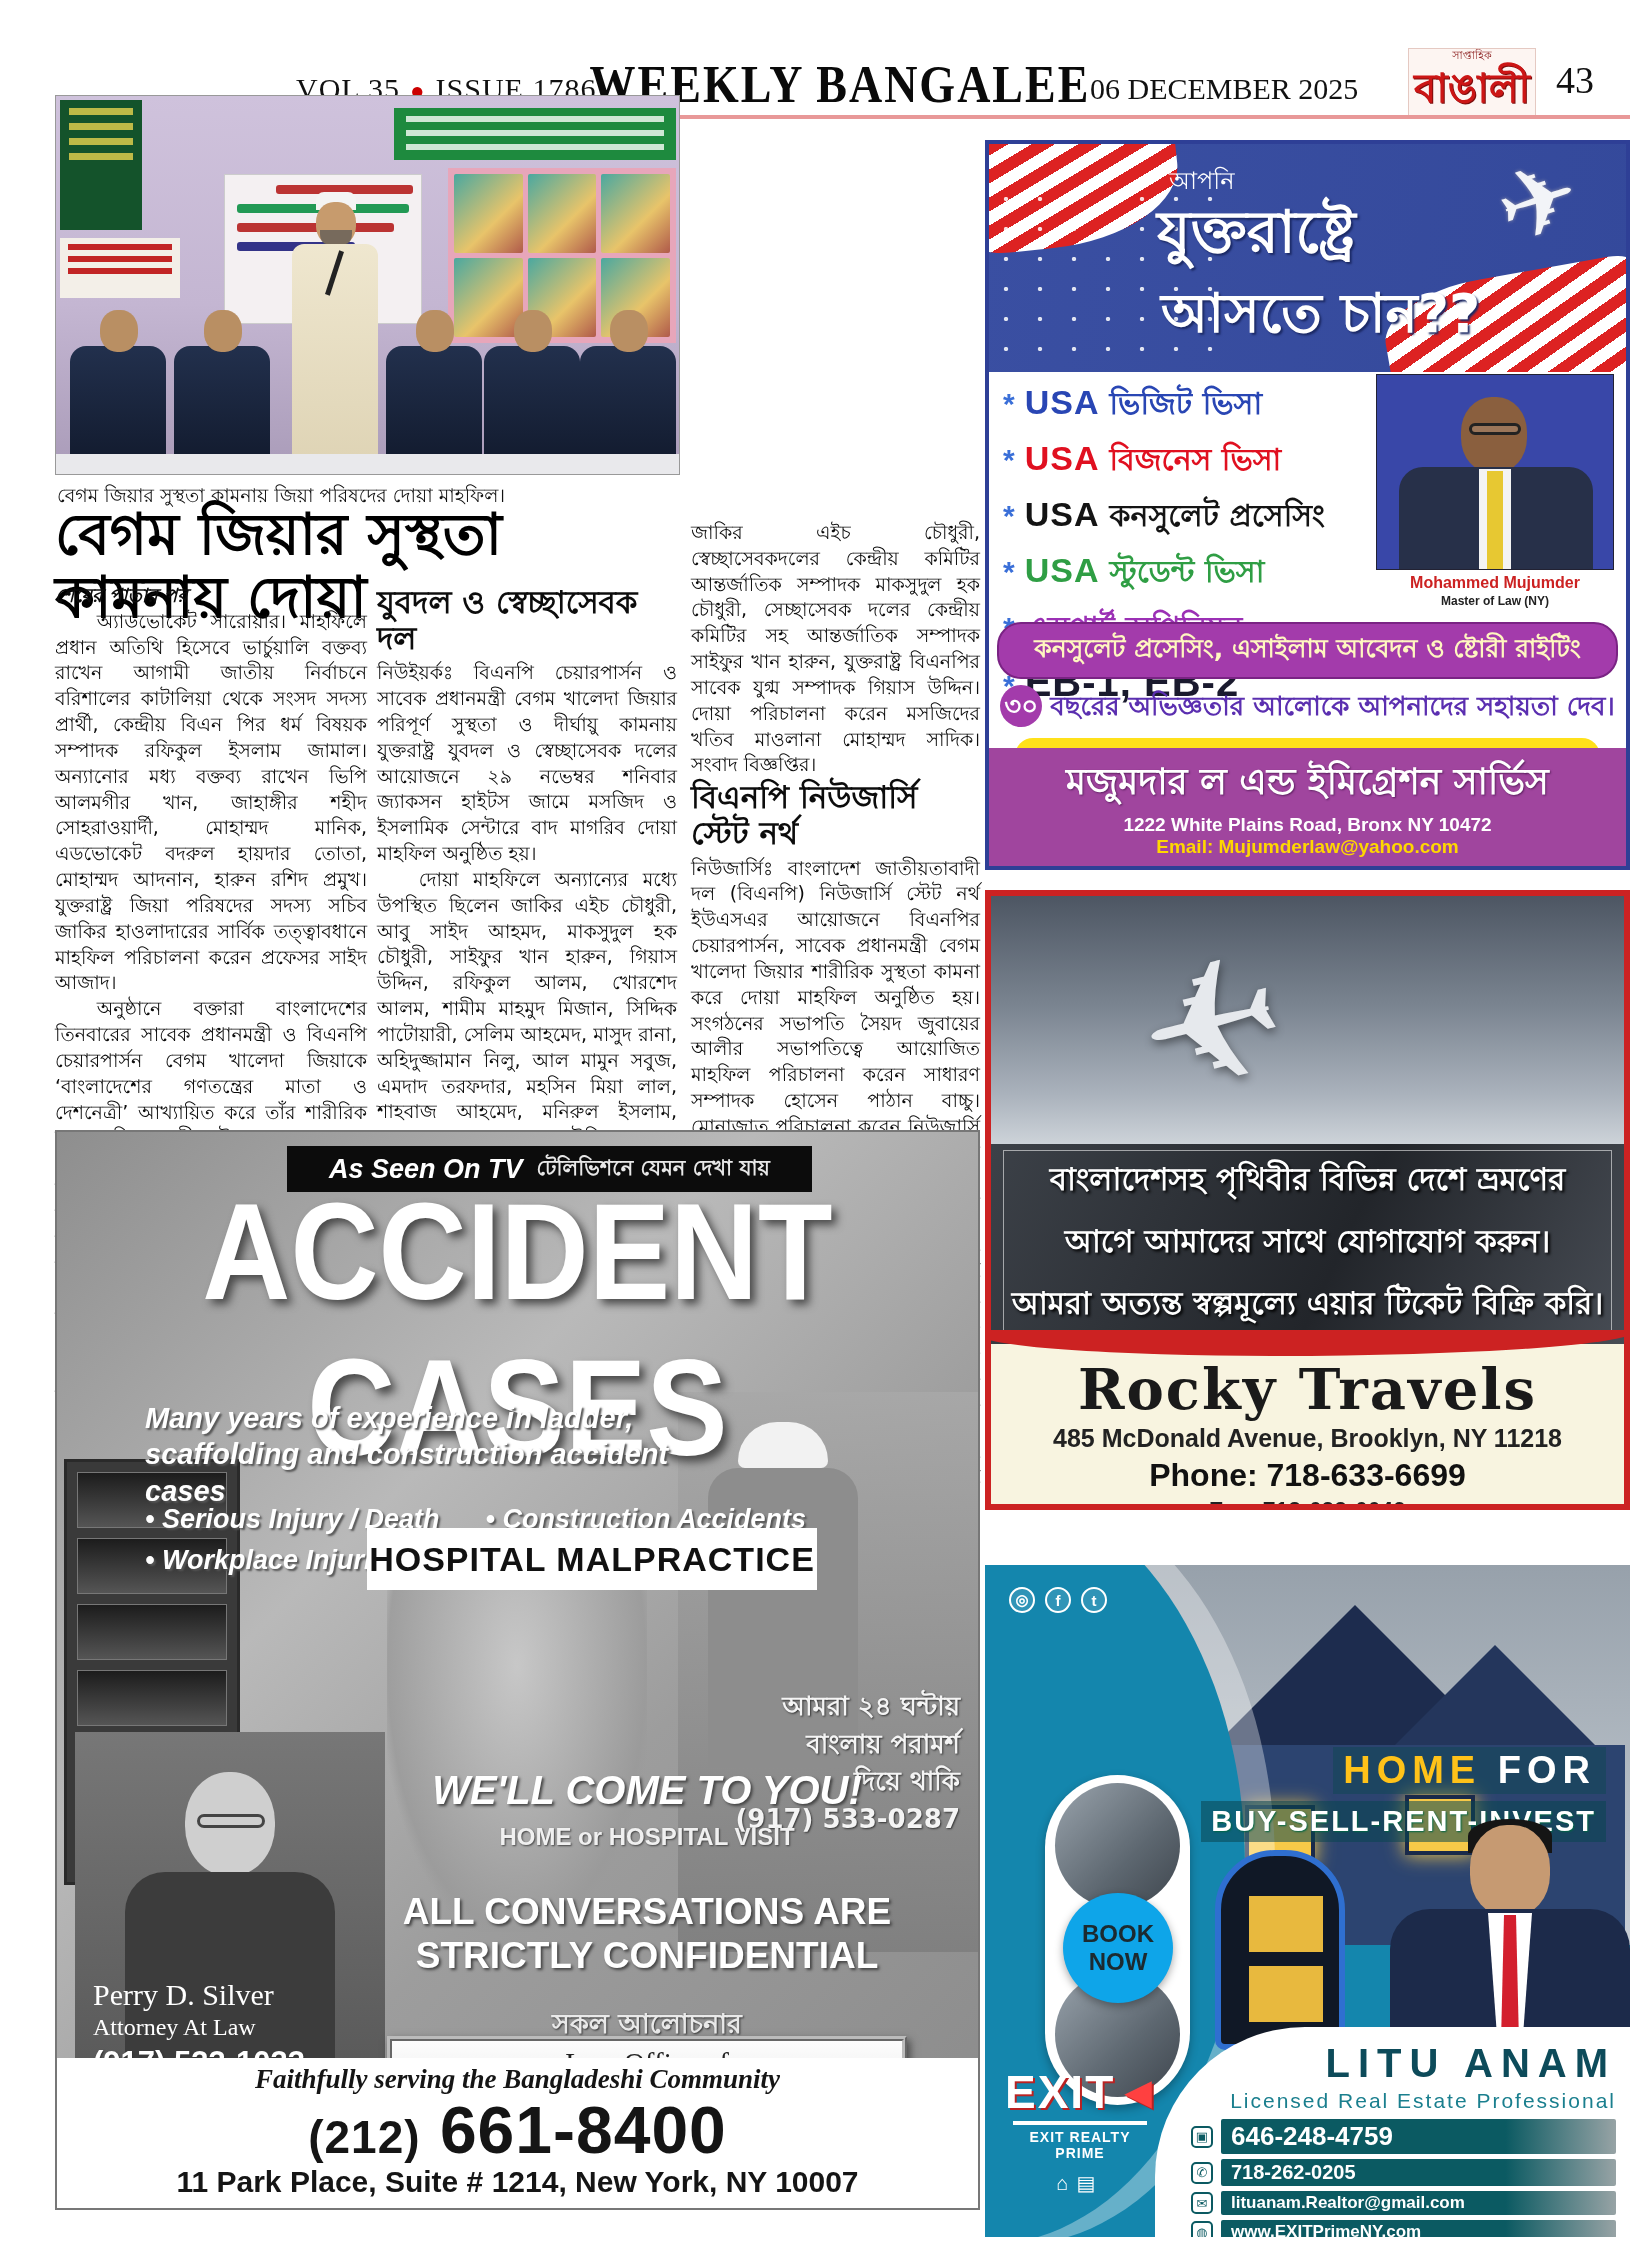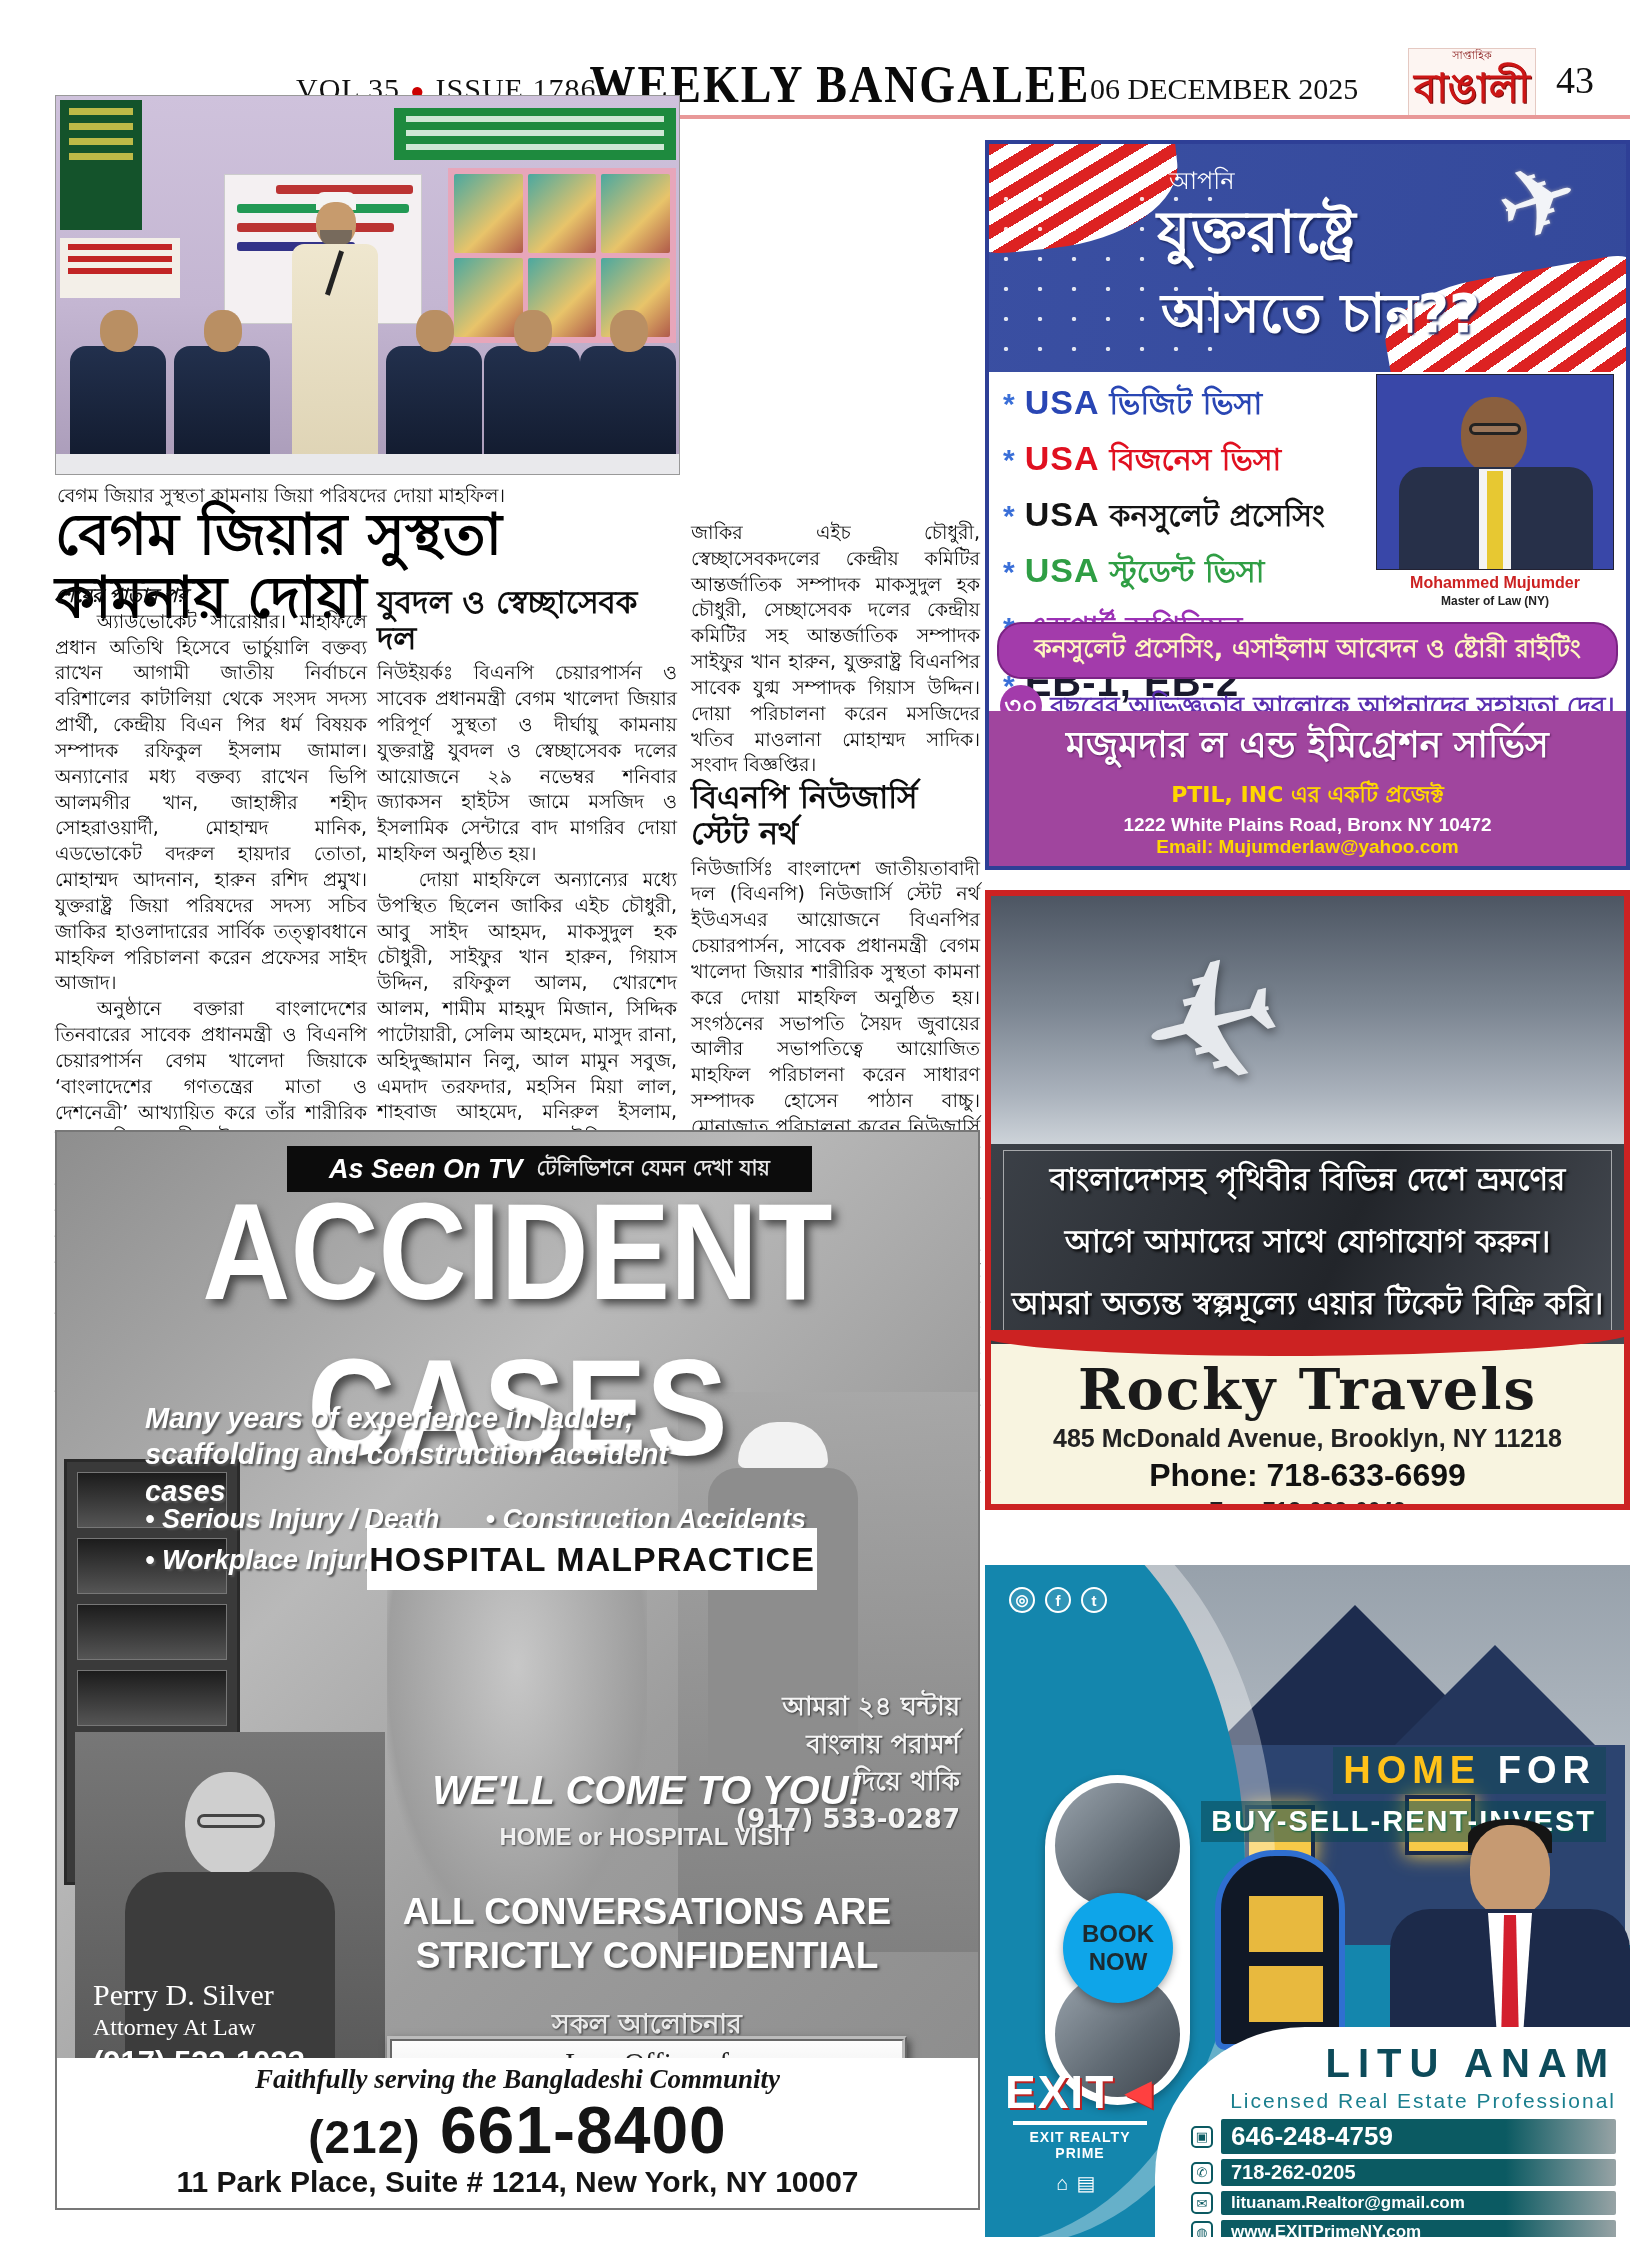--- a/index.html
+++ b/index.html
@@ -348,21 +348,20 @@
     <div class="imm-exp">
       <span class="num bn">৩০</span><span class="bn">বছরের অভিজ্ঞতার আলোকে আপনাদের সহায়তা দেব।</span>
     </div>
     <div class="imm-call">
       <div class="l1">Call US Now: 718-518-0470</div>
       <div class="l2"><span class="big">917-597-6349,</span> <span>929-682-5016</span></div>
     </div>
     <div class="imm-tag">We are making the immigration process easy and simple for you</div>
     <div class="imm-footer">
       <div class="f1 bn">মজুমদার ল এন্ড ইমিগ্রেশন সার্ভিস</div>
-      <div class="f2 bn">PTIL, INC এর একটি প্রজেক্ট</div>
       <div class="f3">1222 White Plains Road, Bronx NY 10472</div>
       <div class="f4">Email: Mujumderlaw@yahoo.com</div>
     </div>
   </aside>
 
   <aside class="rocky">
     <div class="rk-sky">
       <div class="rk-plane">✈</div>
     </div>
     <div class="rk-road">

